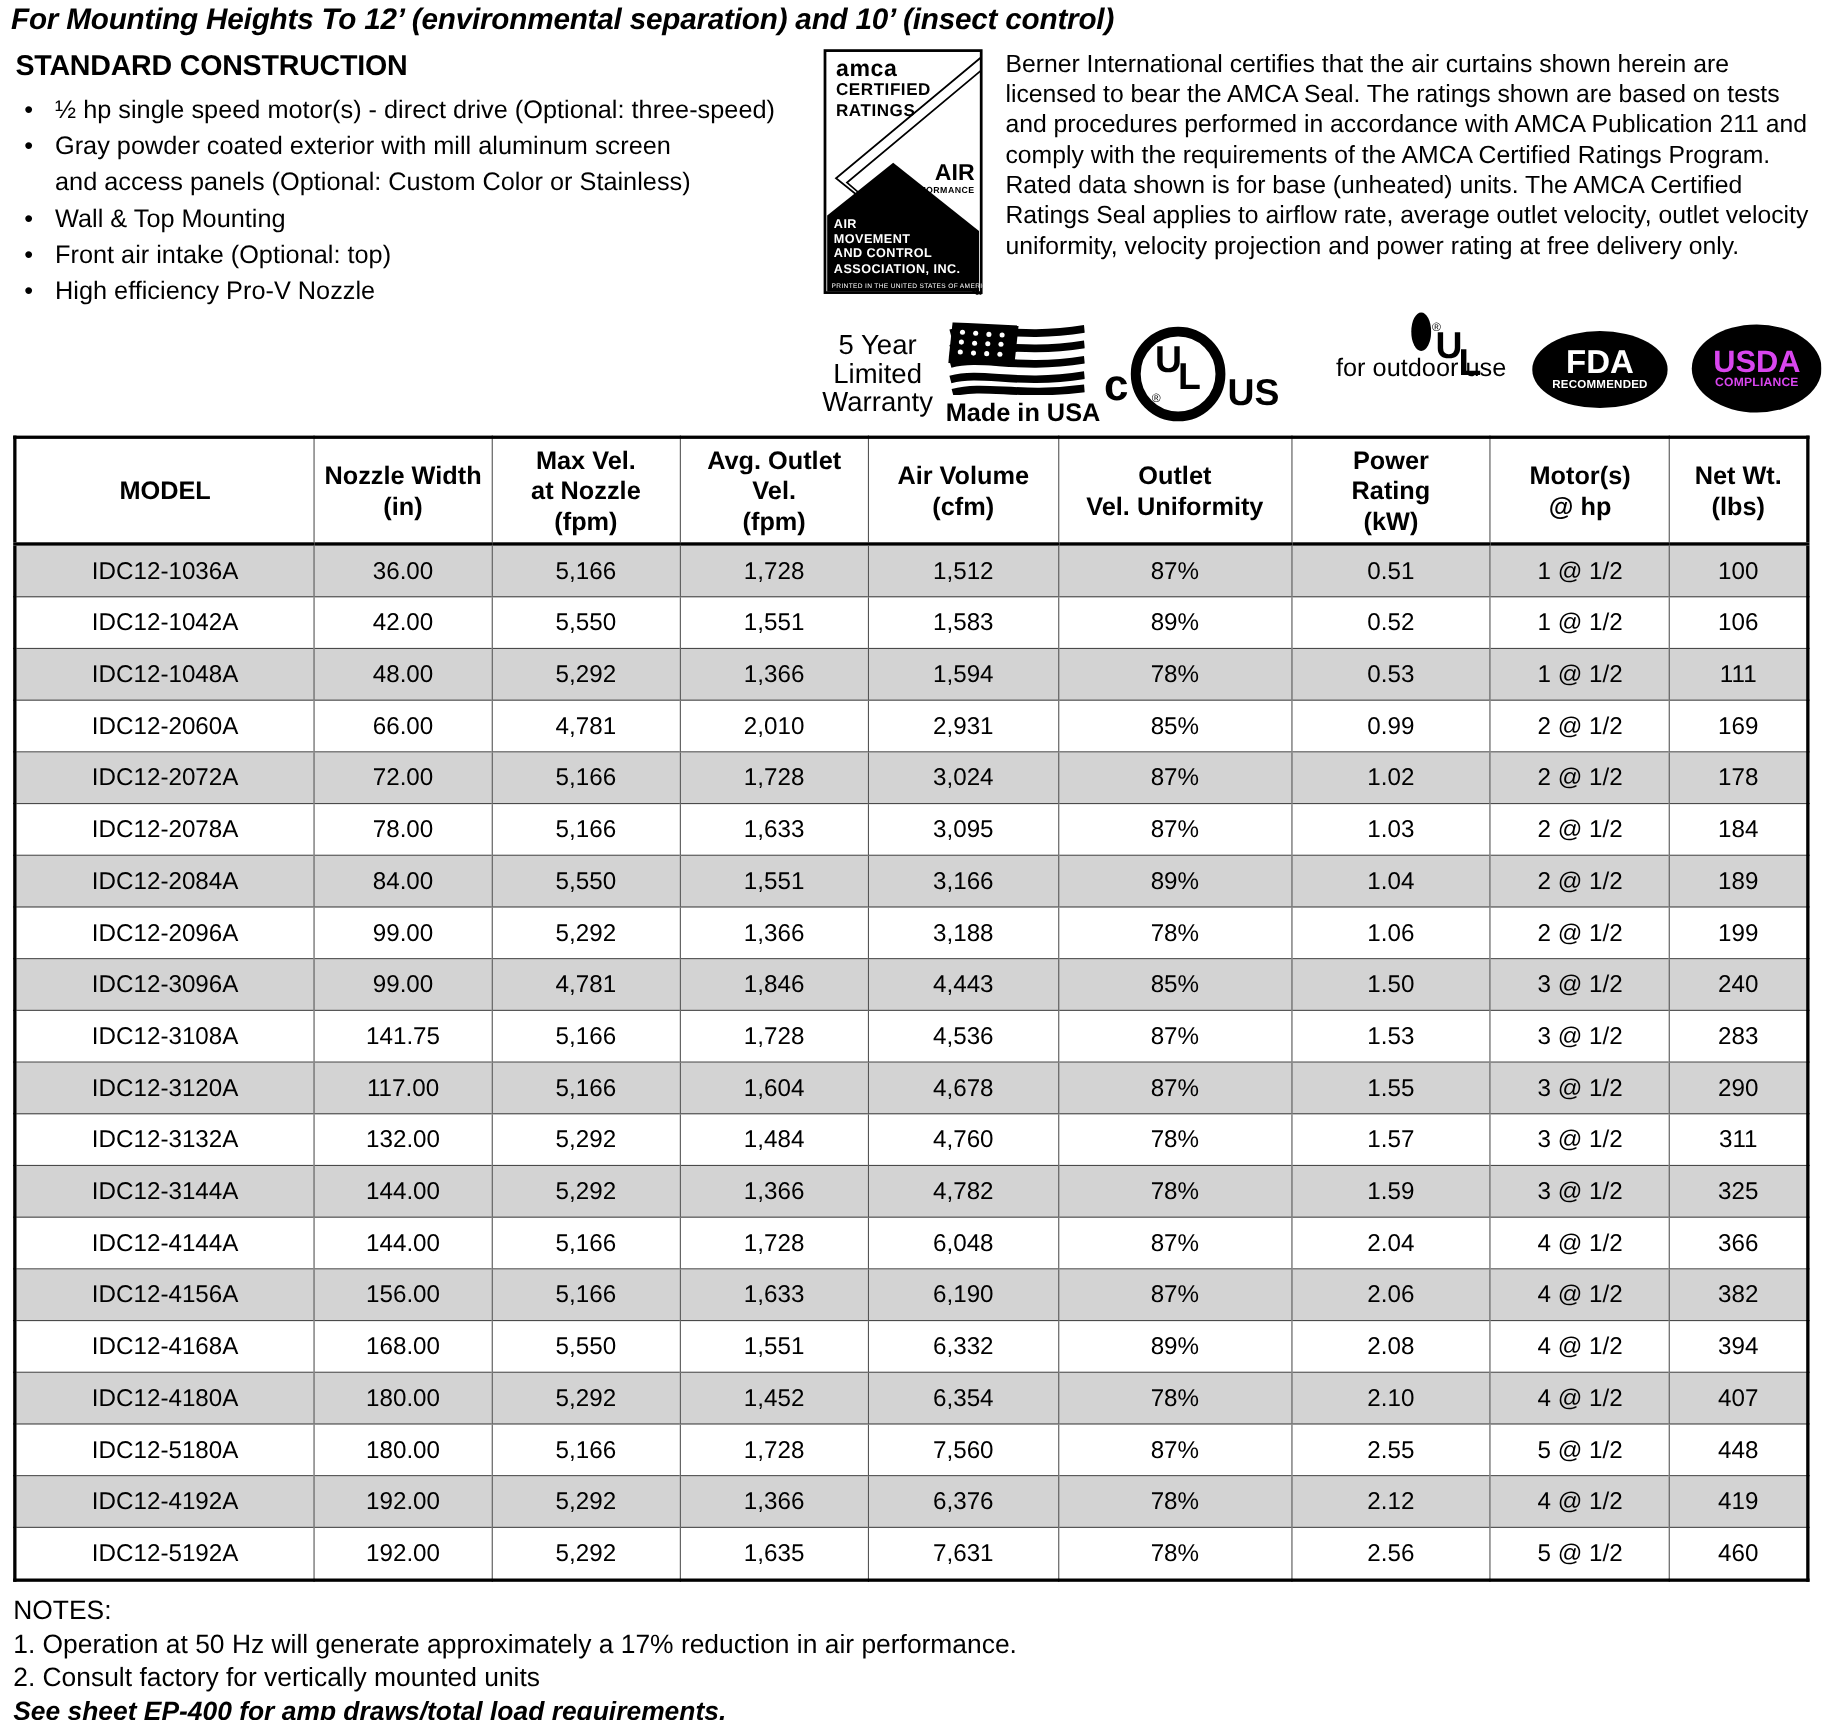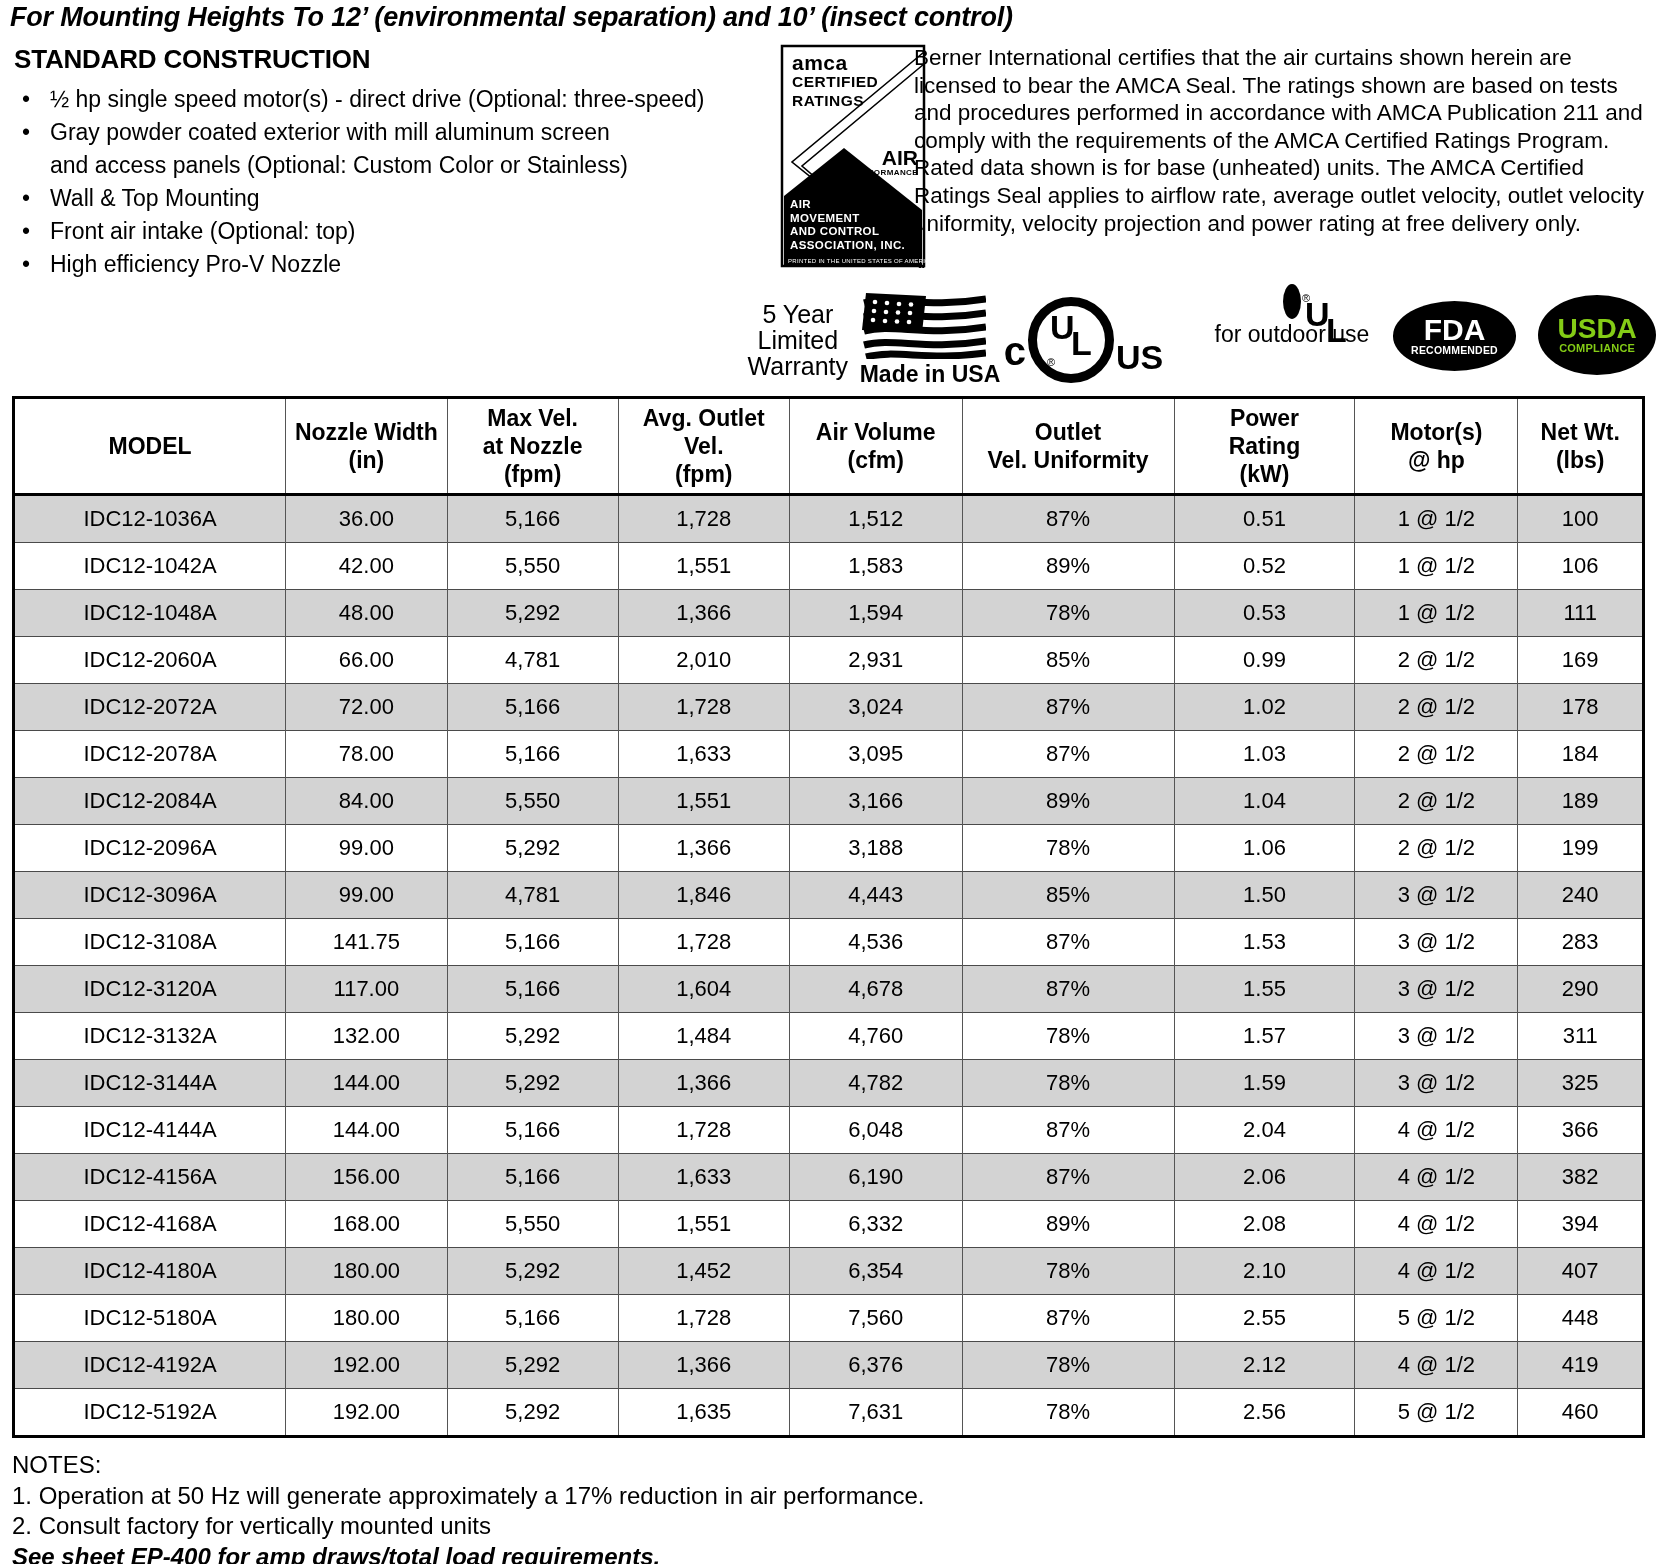--- a/index.html
+++ b/index.html
@@ -10,21 +10,21 @@
   .title{position:absolute;left:10px;top:2px;margin:0;font-size:27px;font-weight:bold;font-style:italic;letter-spacing:-.2px;}
 
   
   .left-col{position:absolute;left:14px;top:44px;width:726px;}
   .left-col h2{margin:0 0 8px 0;font-size:26px;font-weight:bold;letter-spacing:-.2px;}
   .bullet-list{list-style:none;margin:0;padding:0;font-size:23px;line-height:33px;}
   .bullet-list li{position:relative;padding-left:36px;white-space:pre-line;}
   .bullet-list li::before{content:"•";position:absolute;left:8px;top:0;}
 
   
-  .amca-seal{position:absolute;left:780px;top:44px;width:146px;height:224px;}
+  .amca-seal{position:absolute;left:748px;top:44px;width:146px;height:224px;}
   .amca-seal svg{position:absolute;left:0;top:0;}
   .amca-top{position:absolute;left:12px;top:9px;font-weight:bold;line-height:19px;letter-spacing:.5px;}
   .amca-top .l1{font-size:21px;text-transform:lowercase;}
   .amca-top .l2,.amca-top .l3{font-size:15.5px;}
   .amca-air{position:absolute;right:8px;top:104px;text-align:right;font-weight:bold;}
   .amca-air .a1{font-size:21px;line-height:20px;}
   .amca-air .a2{font-size:8px;letter-spacing:.4px;}
   .amca-assoc{position:absolute;left:10px;top:154px;color:#fff;font-weight:bold;font-size:11.5px;line-height:13.5px;letter-spacing:.4px;}
   .amca-fine{position:absolute;left:8px;bottom:4px;color:#fff;font-size:6px;letter-spacing:.3px;white-space:nowrap;}
 
@@ -42,21 +42,21 @@
   .ul-u{position:absolute;left:13px;top:2px;font-weight:bold;font-size:34px;}
   .ul-l{position:absolute;left:34px;top:18px;font-weight:bold;font-size:34px;}
   .ul-r{position:absolute;left:10px;bottom:6px;font-size:11px;}
   .cul-us{font-weight:bold;font-size:34px;margin-left:2px;margin-top:34px;}
   .ul-outdoor{margin-left:44px;margin-top:12px;width:170px;text-align:center;}
   .ul-outdoor .ul-circle{margin:0 auto;}
   .ul-outdoor-caption{font-size:23px;margin-top:10px;white-space:nowrap;}
   .fda-badge{margin-left:16px;margin-top:20px;width:124px;height:70px;background:#000;border-radius:50%;color:#fff;display:flex;flex-direction:column;align-items:center;justify-content:center;}
   .fda-badge .b1{font-weight:bold;font-size:30px;line-height:28px;}
   .fda-badge .b2{font-weight:bold;font-size:10.5px;letter-spacing:.2px;}
-  .usda-badge{margin-left:22px;margin-top:14px;width:118px;height:80px;background:#000;border-radius:50%;color:#84cc16;display:flex;flex-direction:column;align-items:center;justify-content:center;}
+  .usda-badge{margin-left:22px;margin-top:14px;width:118px;height:80px;background:#000;border-radius:50%;color:#d946ef;display:flex;flex-direction:column;align-items:center;justify-content:center;}
   .usda-badge .b1{font-weight:bold;font-size:28px;line-height:26px;}
   .usda-badge .b2{font-weight:bold;font-size:11px;letter-spacing:.2px;}
 
   
   .spec-table{position:absolute;left:12px;top:396px;width:1633px;border-collapse:collapse;table-layout:fixed;border:3px solid #000;}
   .spec-table th{font-weight:bold;font-size:23px;line-height:28px;white-space:pre-line;height:94px;vertical-align:middle;text-align:center;background:#fff;border-right:1px solid #555;border-bottom:3px solid #000;padding:0 2px;}
   .spec-table th:last-child{border-right:none;}
   .spec-table td{font-size:22px;height:46px;text-align:center;vertical-align:middle;border-right:1px solid #555;border-top:1px solid #4a4a4a;padding:0 2px;}
   .spec-table td:last-child{border-right:none;}
   .spec-table tr.odd td{background:#d3d3d3;}

